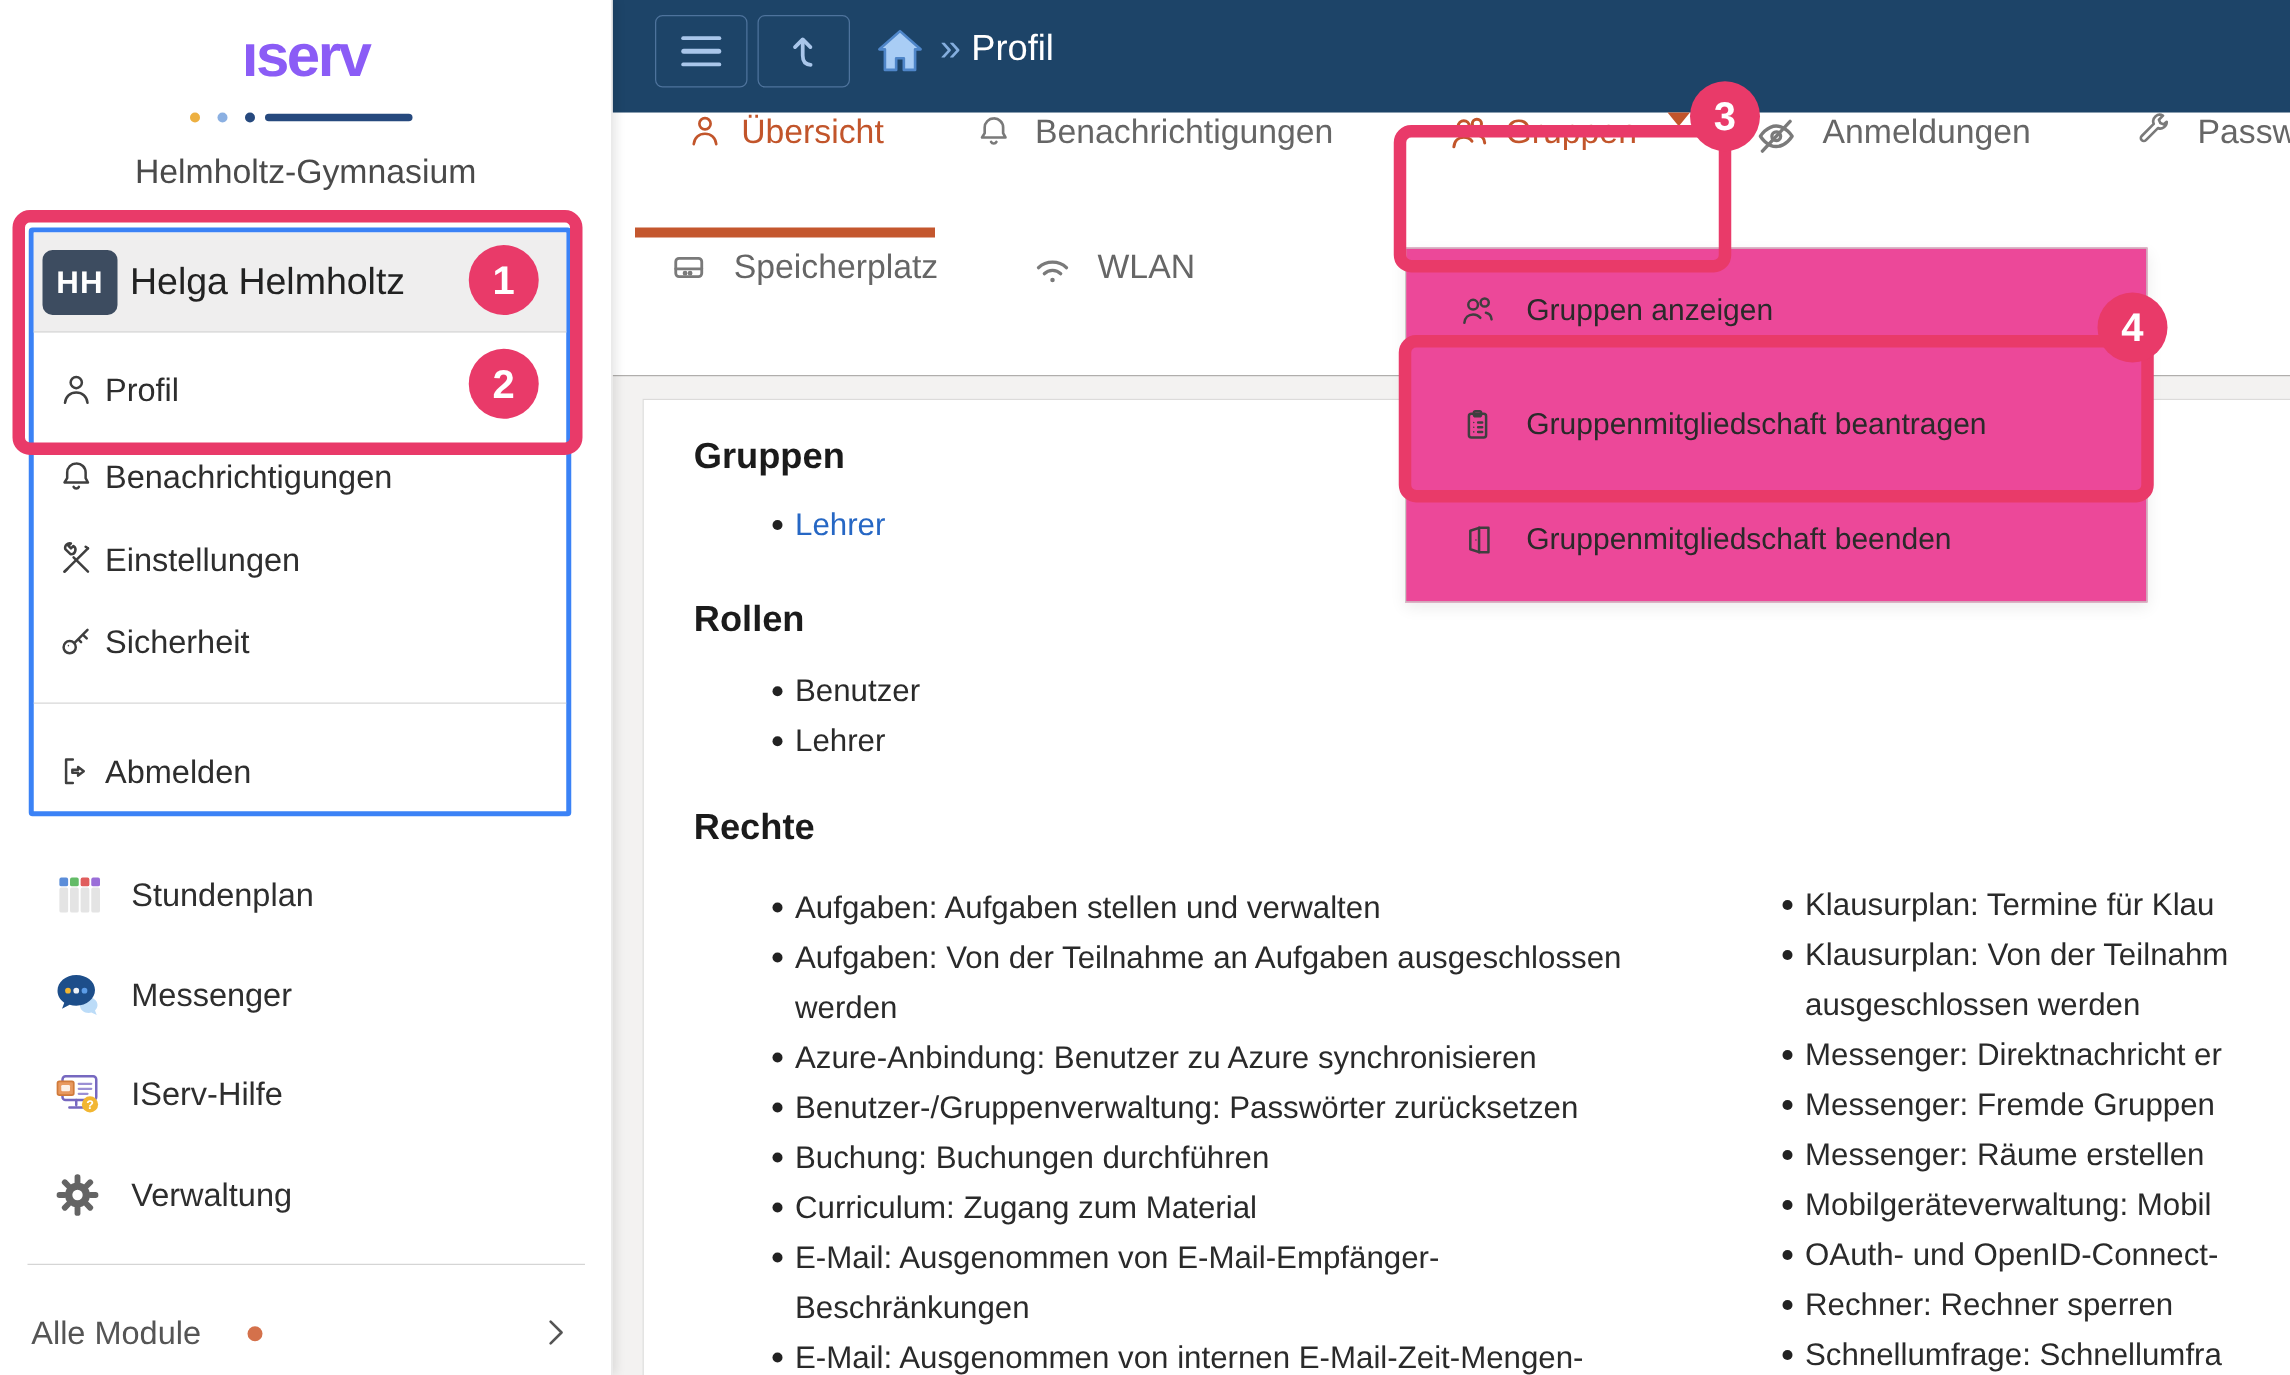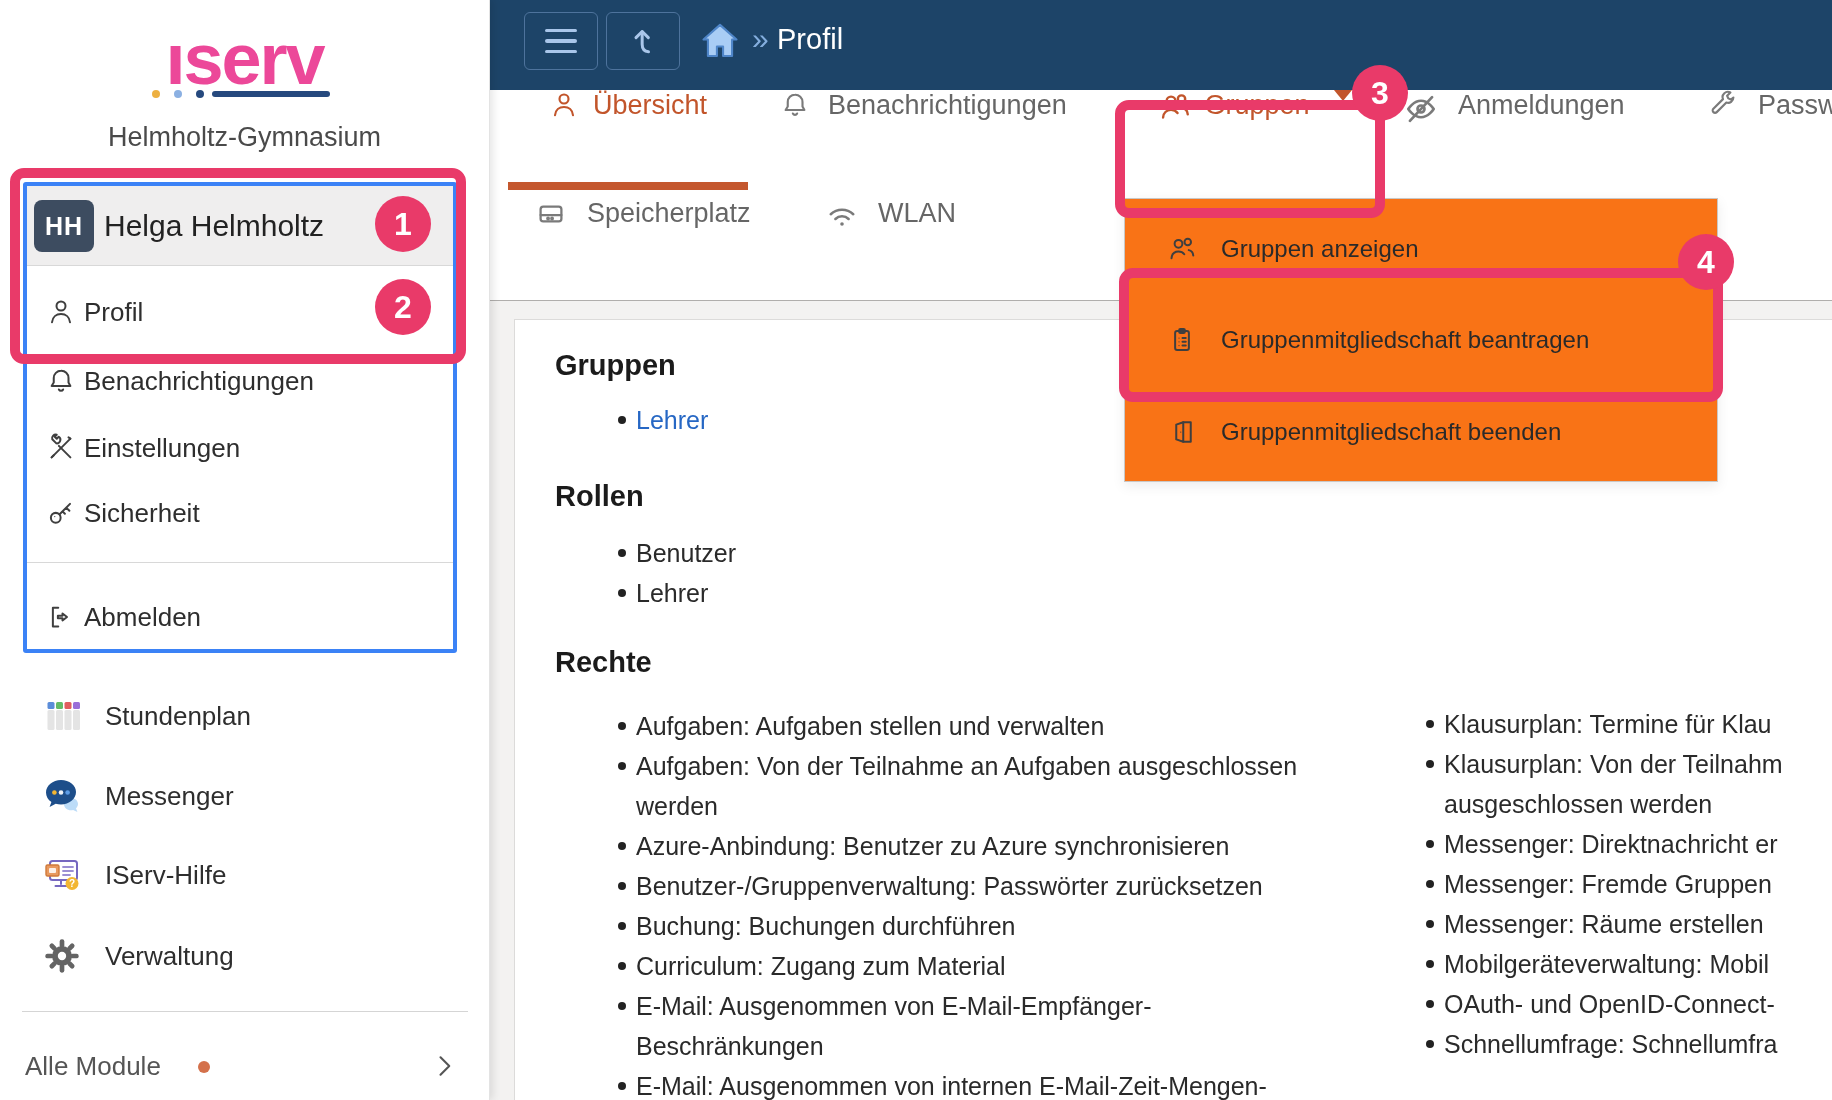--- a/index.html
+++ b/index.html
@@ -40,31 +40,31 @@
                 border:1px solid #dcdbda; z-index:4; }
   .sec-h { position:absolute; font-size:29px; font-weight:bold; color:#1b1b1b; line-height:34px; z-index:10; }
   ul.blist { position:absolute; list-style:none; z-index:10; }
   ul.blist li { position:relative; padding-left:16px; font-size:25px; line-height:40px;
                 color:#2a2a2a; white-space:nowrap; }
   ul.blist li::before { content:""; position:absolute; left:-2px; top:16px; width:8px; height:8px;
                         border-radius:50%; background:#222; }
   ul.blist a { color:#2667c4; text-decoration:none; }
 
   
-  .dropdown { left:1124px; top:198px; width:594px; height:284px; background:#f97316;
+  .dropdown { left:1124px; top:198px; width:594px; height:284px; background:#ec4899;
               border:1px solid #c9c7c5; box-shadow:0 4px 12px rgba(0,0,0,.08); z-index:30; }
   .dd-item { position:absolute; left:0; width:100%; height:56px; display:flex; align-items:center; cursor:pointer; }
   .dd-item .icon { position:absolute; left:42px; }
   .dd-item .lbl { position:absolute; left:96px; font-size:24px; color:#2a2a2a; white-space:nowrap; }
 
   
   .sidebar { left:0; top:0; width:490px; height:1100px; background:#ffffff; z-index:20;
              border-right:1px solid #e3e3e3; box-shadow:3px 0 8px rgba(0,0,0,.10); }
   .logo { position:absolute; top:18px; left:0; width:100%; text-align:center;
-          font-size:72px; font-weight:bold; letter-spacing:-2px; color:#ec4899; }
+          font-size:48px; font-weight:bold; letter-spacing:-2px; color:#8b5cf6; }
   .logo-deco { position:absolute; top:90px; left:150px; width:190px; height:8px; }
   .logo-deco .d { position:absolute; top:0; border-radius:50%; width:8px; height:8px; }
   .logo-deco .bar { position:absolute; top:1px; left:62px; width:118px; height:6px;
                     border-radius:3px; background:#26497e; }
   .school { position:absolute; top:122px; left:0; width:100%; text-align:center;
             font-size:27px; color:#4a4a4a; }
   .user-card { position:absolute; left:23px; top:182px; width:434px; height:471px;
                border:4px solid #3b82f6; border-radius:3px; background:#fff; }
   .user-row { position:absolute; left:0; top:0; width:100%; height:80px; background:#efeeee;
               border-bottom:1px solid #d8d8d8; cursor:pointer; }
@@ -231,20 +231,21 @@
     <li>Klausurplan: Termine für Klau</li>
     <li>
       <div>Klausurplan: Von der Teilnahm</div>
       <div>ausgeschlossen werden</div>
     </li>
     <li>Messenger: Direktnachricht er</li>
     <li>Messenger: Fremde Gruppen</li>
     <li>Messenger: Räume erstellen</li>
     <li>Mobilgeräteverwaltung: Mobil</li>
     <li>OAuth- und OpenID-Connect-</li>
+    <li>Rechner: Rechner sperren</li>
     <li>Schnellumfrage: Schnellumfra</li>
   </ul>
 
 <div class="abs dropdown">
   <div class="dd-item" style="top:22px;">
     <span class="icon stroke-ic dark">
       <svg width="30" height="30" viewBox="0 0 24 24">
           <circle cx="9.2" cy="7.8" r="3.1"></circle>
           <path d="M3.6 19.4c.3-3.4 2.6-5.4 5.6-5.4 2 0 3.6.8 4.6 2.2"></path>
           <circle cx="16.6" cy="6.4" r="2.6"></circle>

